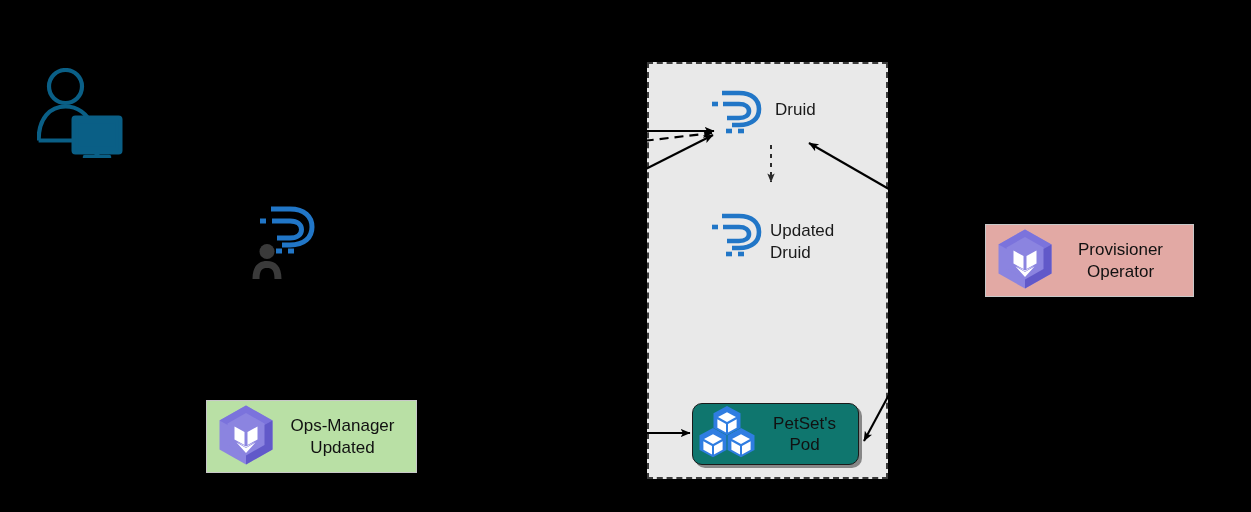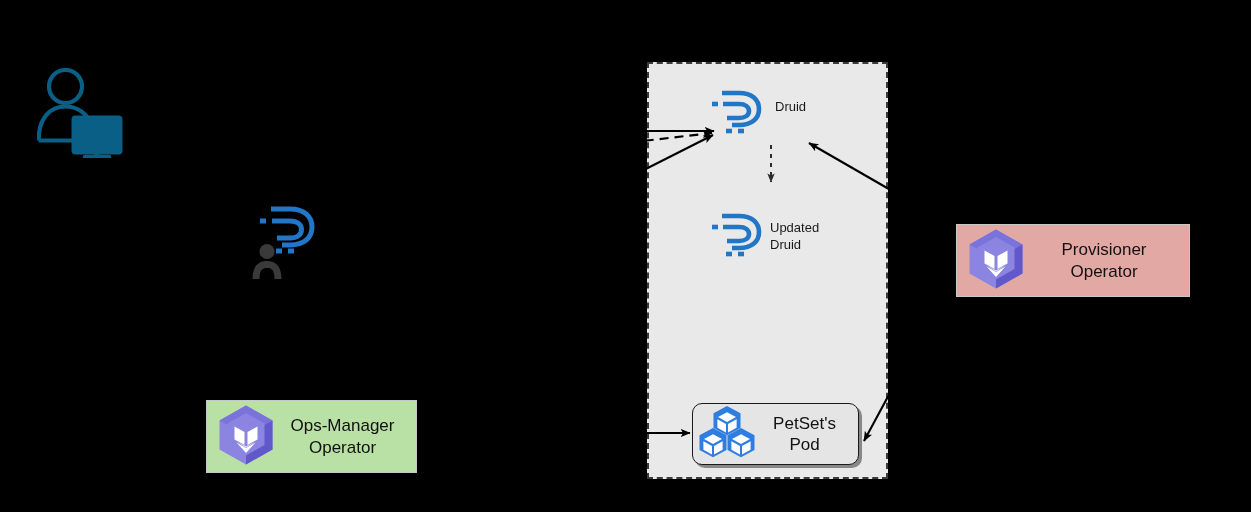--- a/index.html
+++ b/index.html
@@ -58,35 +58,35 @@
     white-space: pre-line;
   }
   #ops-manager-operator {
     left: 206px;
     top: 400px;
     width: 211px;
     height: 73px;
     background: #b9e0a5;
   }
   #provisioner-operator {
-    left: 956px;
+    left: 985px;
     top: 224px;
-    width: 234px;
+    width: 209px;
     height: 73px;
     background: #e2a9a4;
   }
 
   
   #petset-pod {
     position: absolute;
     left: 692px;
     top: 403px;
     width: 167px;
     height: 62px;
-    background: #e5e5e5;
+    background: #0f766e;
     border: 1.6px solid #1a1a1a;
     border-radius: 10px;
     box-shadow: 3px 3px 0 rgba(0,0,0,0.42);
     display: flex;
     align-items: center;
     box-sizing: border-box;
   }
   #petset-pod .pod-icon { flex: 0 0 auto; margin-left: 6px; }
   #petset-pod .pod-label {
     flex: 1 1 auto;
@@ -94,21 +94,21 @@
     font-size: 17px;
     line-height: 1.26;
     color: #111111;
     white-space: pre-line;
     padding-right: 4px;
   }
 
   
   .node-label {
     position: absolute;
-    font-size: 13px;
+    font-size: 17px;
     line-height: 1.3;
     color: #1a1a1a;
     white-space: pre-line;
   }
   #label-druid { left: 775px; top: 99px; }
   #label-updated-druid { left: 770px; top: 220px; }
 
   
   .icon-abs { position: absolute; }
   #icon-user-computer { left: 37px; top: 68px; }
@@ -249,21 +249,21 @@
         <path d="M29 1.5 L55.5 16.5 L29 31 L2.5 16.5 Z" fill="#7b73dc"></path>
         <path d="M29 31 L55.5 16.5 L55.5 45.5 L29 60.5 Z" fill="#6159c9"></path>
         <path d="M29 9 L47.5 19.5 L47.5 41 L29 51.5 L10.5 41 L10.5 19.5 Z" fill="#8b84e0"></path>
         <path d="M17.5 22.5 L27.5 28 L27.5 41 L17.5 35.5 Z" fill="#ffffff"></path>
         <path d="M40.5 22.5 L40.5 35.5 L30.5 41 L30.5 28 Z" fill="#ffffff"></path>
         <path d="M29 42.5 L38.5 37.5 L29 43.5 L19.5 37.5 Z" fill="#ffffff"></path>
         <path d="M19.5 38.5 L29 44 L38.5 38.5 L29 49 Z" fill="#ffffff"></path>
       </svg>
     </span>
     <span class="op-label">Ops-Manager
-Operator</span>
+Updated</span>
   </div>
 
   <div class="op-box" id="provisioner-operator">
     <span class="op-icon">
       <svg width="58" height="62" viewBox="0 0 58 62" xmlns="http://www.w3.org/2000/svg">
         <path d="M29 1.5 L55.5 16.5 L55.5 45.5 L29 60.5 L2.5 45.5 L2.5 16.5 Z" fill="#8b84e0"></path>
         <path d="M29 1.5 L55.5 16.5 L29 31 L2.5 16.5 Z" fill="#7b73dc"></path>
         <path d="M29 31 L55.5 16.5 L55.5 45.5 L29 60.5 Z" fill="#6159c9"></path>
         <path d="M29 9 L47.5 19.5 L47.5 41 L29 51.5 L10.5 41 L10.5 19.5 Z" fill="#8b84e0"></path>
         <path d="M17.5 22.5 L27.5 28 L27.5 41 L17.5 35.5 Z" fill="#ffffff"></path>

